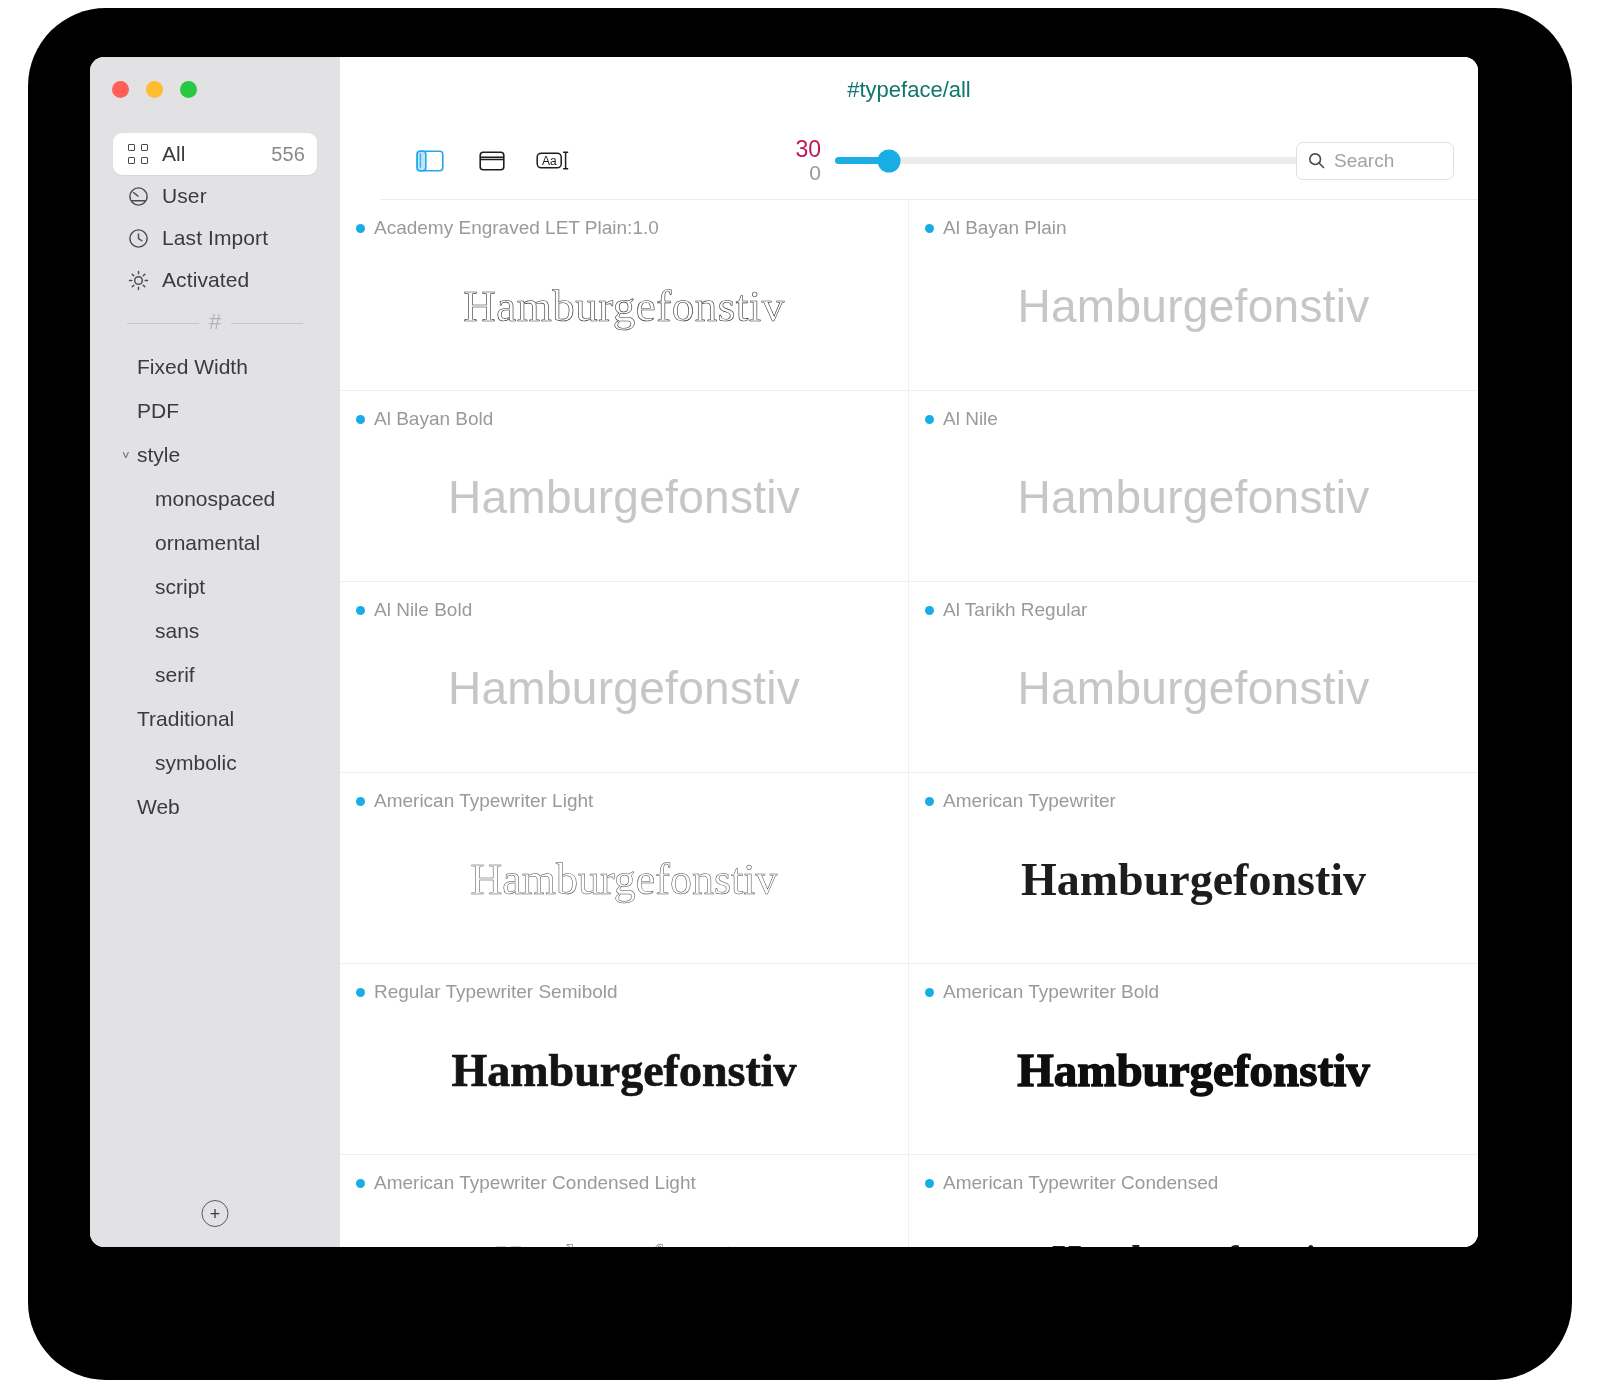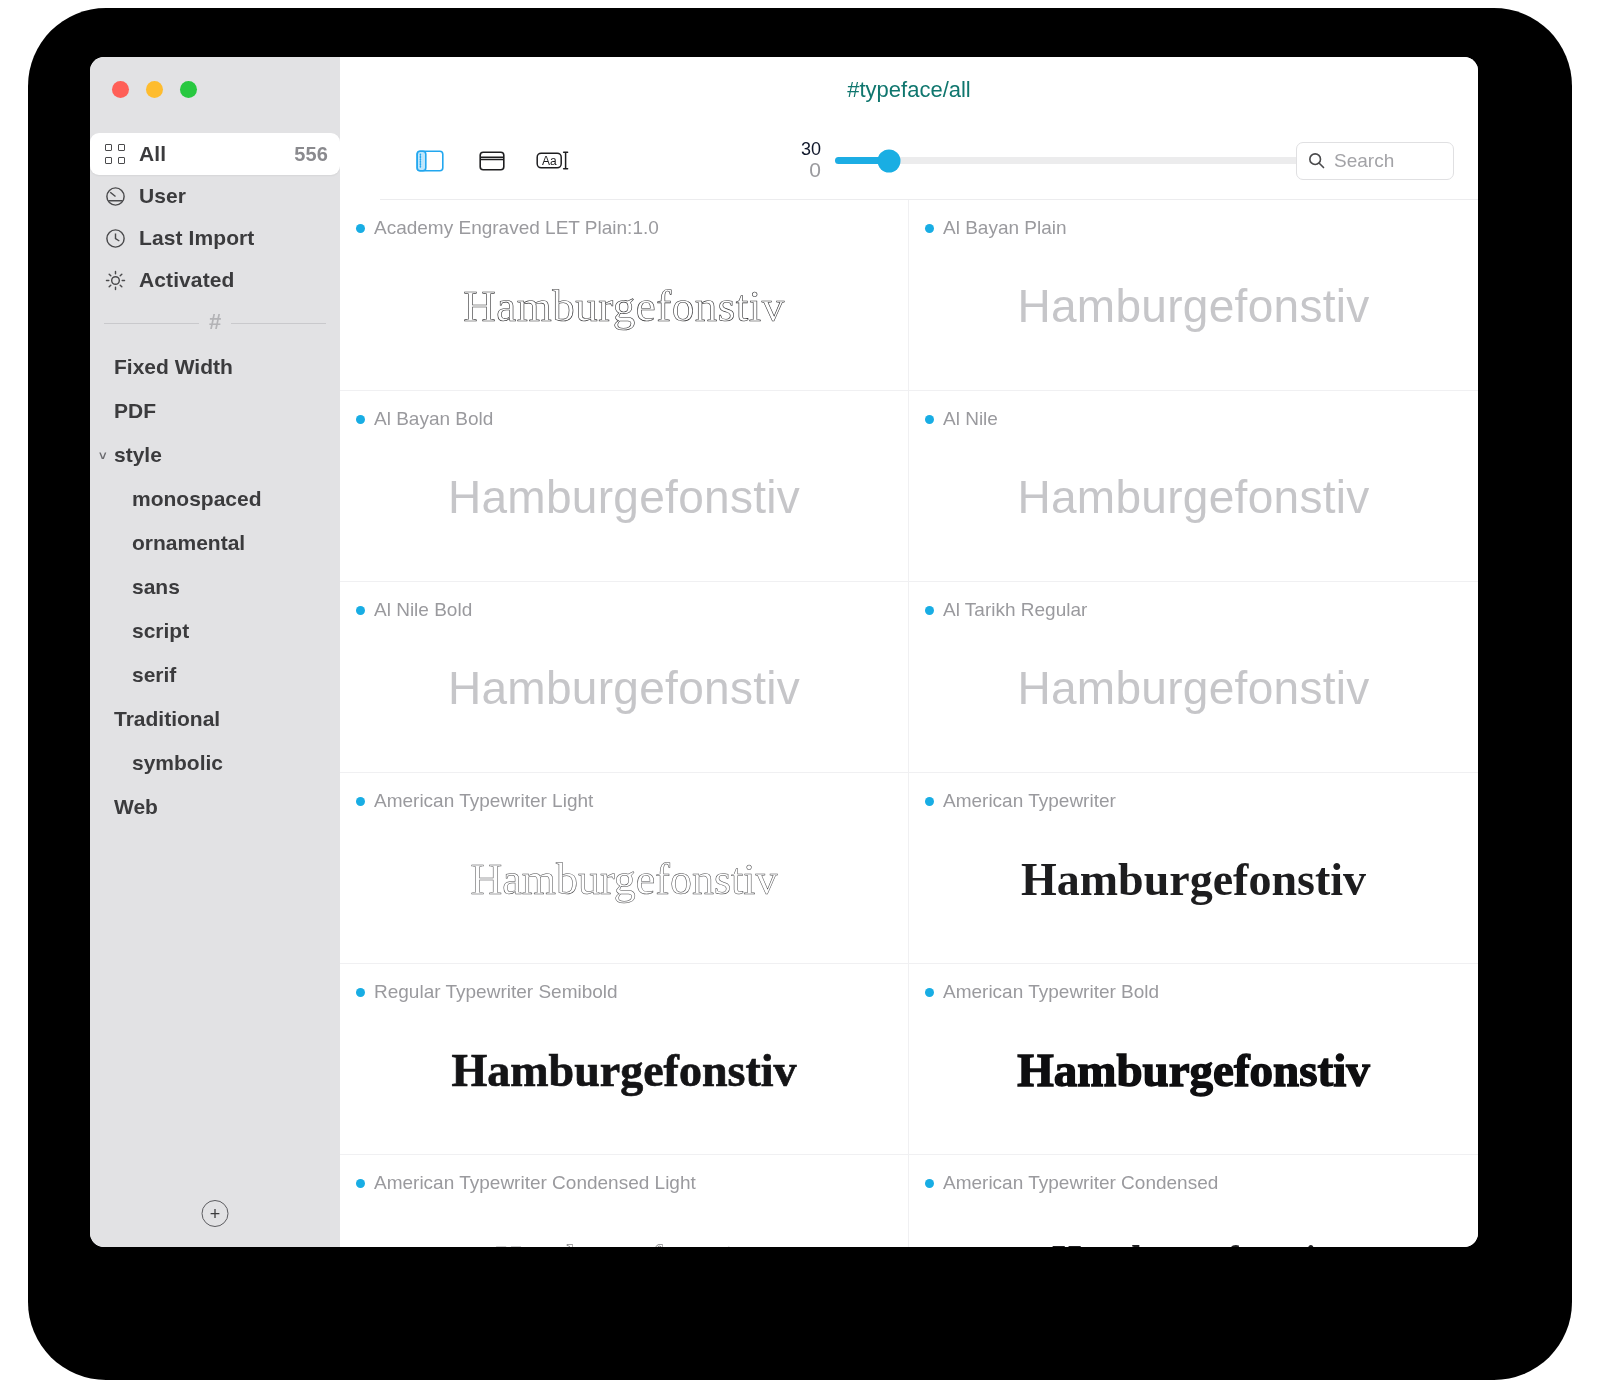--- a/index.html
+++ b/index.html
@@ -44,22 +44,21 @@
     display: flex; gap: 17px;
   }
   .traffic-dot { width: 17px; height: 17px; border-radius: 50%; }
   .tl-red    { background: #ff5f57; }
   .tl-yellow { background: #febc2e; }
   .tl-green  { background: #28c840; }
 
   #sidebar-scroll {
     position: absolute;
     top: 76px; left: 0; right: 0; bottom: 70px;
-    padding: 0 0;
-    font-weight: bold;
+    padding: 0 23px;
   }
 
   .side-row {
     display: flex;
     align-items: center;
     height: 42px;
     padding: 0 12px;
     border-radius: 9px;
     color: #3b3b3d;
     font-size: 21px;
@@ -171,21 +170,21 @@
     left: 405px;
     display: flex; align-items: center;
     width: 520px;
   }
   #slider-values {
     width: 36px;
     text-align: right;
     margin-right: 14px;
     line-height: 1.05;
   }
-  #slider-values .vmax { font-size: 18px; color: #0f172a; display:block; }
+  #slider-values .vmax { font-size: 23px; color: #be185d; display:block; }
   #slider-values .vmin { font-size: 21px; color: #9a9a9e; display:block; }
   #slider-track {
     position: relative;
     flex: 1 1 auto;
     height: 7px;
     border-radius: 4px;
     background: #ececed;
     cursor: pointer;
   }
   #slider-fill {
@@ -402,24 +401,24 @@
         <span class="chev">˅</span>
         <span class="lbl">style</span>
       </div>
       <div class="tag-row child">
         <span class="lbl">monospaced</span>
       </div>
       <div class="tag-row child">
         <span class="lbl">ornamental</span>
       </div>
       <div class="tag-row child">
+        <span class="lbl">script</span>
+      </div>
+      <div class="tag-row child">
         <span class="lbl">sans</span>
-      </div>
-      <div class="tag-row child">
-        <span class="lbl">script</span>
       </div>
       <div class="tag-row child">
         <span class="lbl">serif</span>
       </div>
       <div class="tag-row">
         <span class="lbl">Traditional</span>
       </div>
       <div class="tag-row child">
         <span class="lbl">symbolic</span>
       </div>

